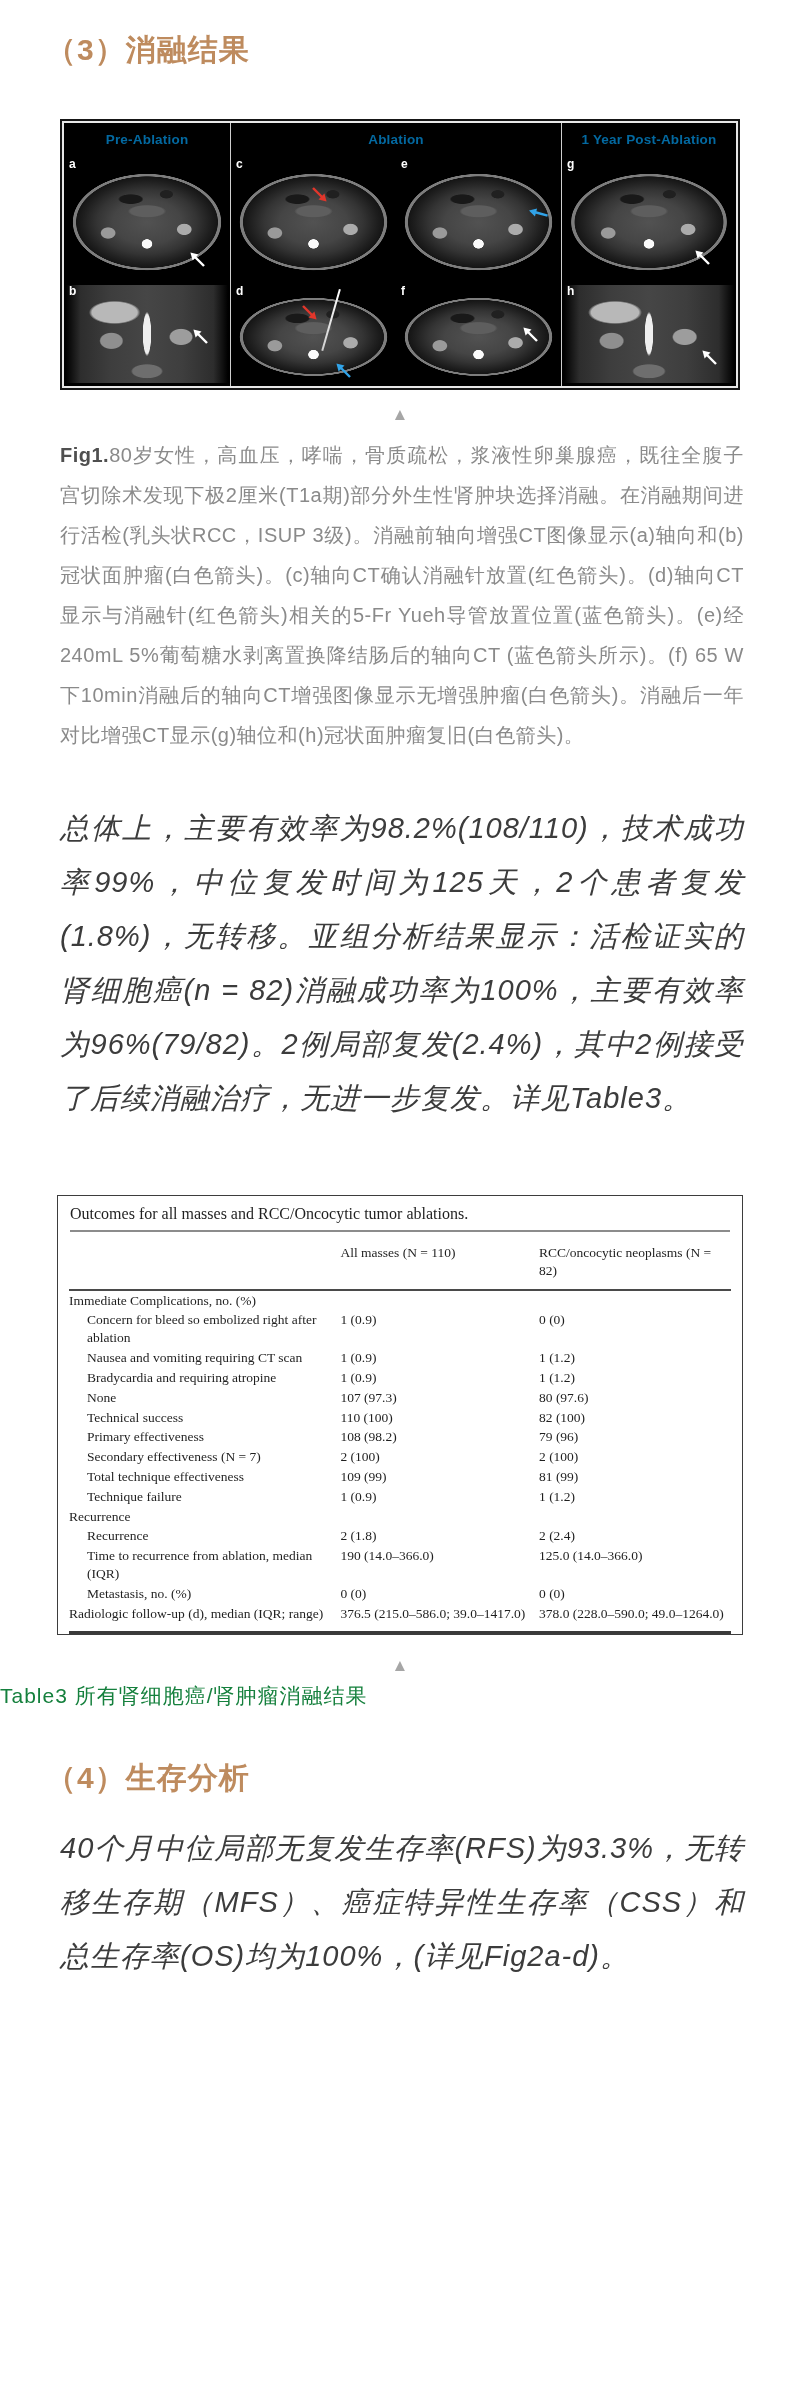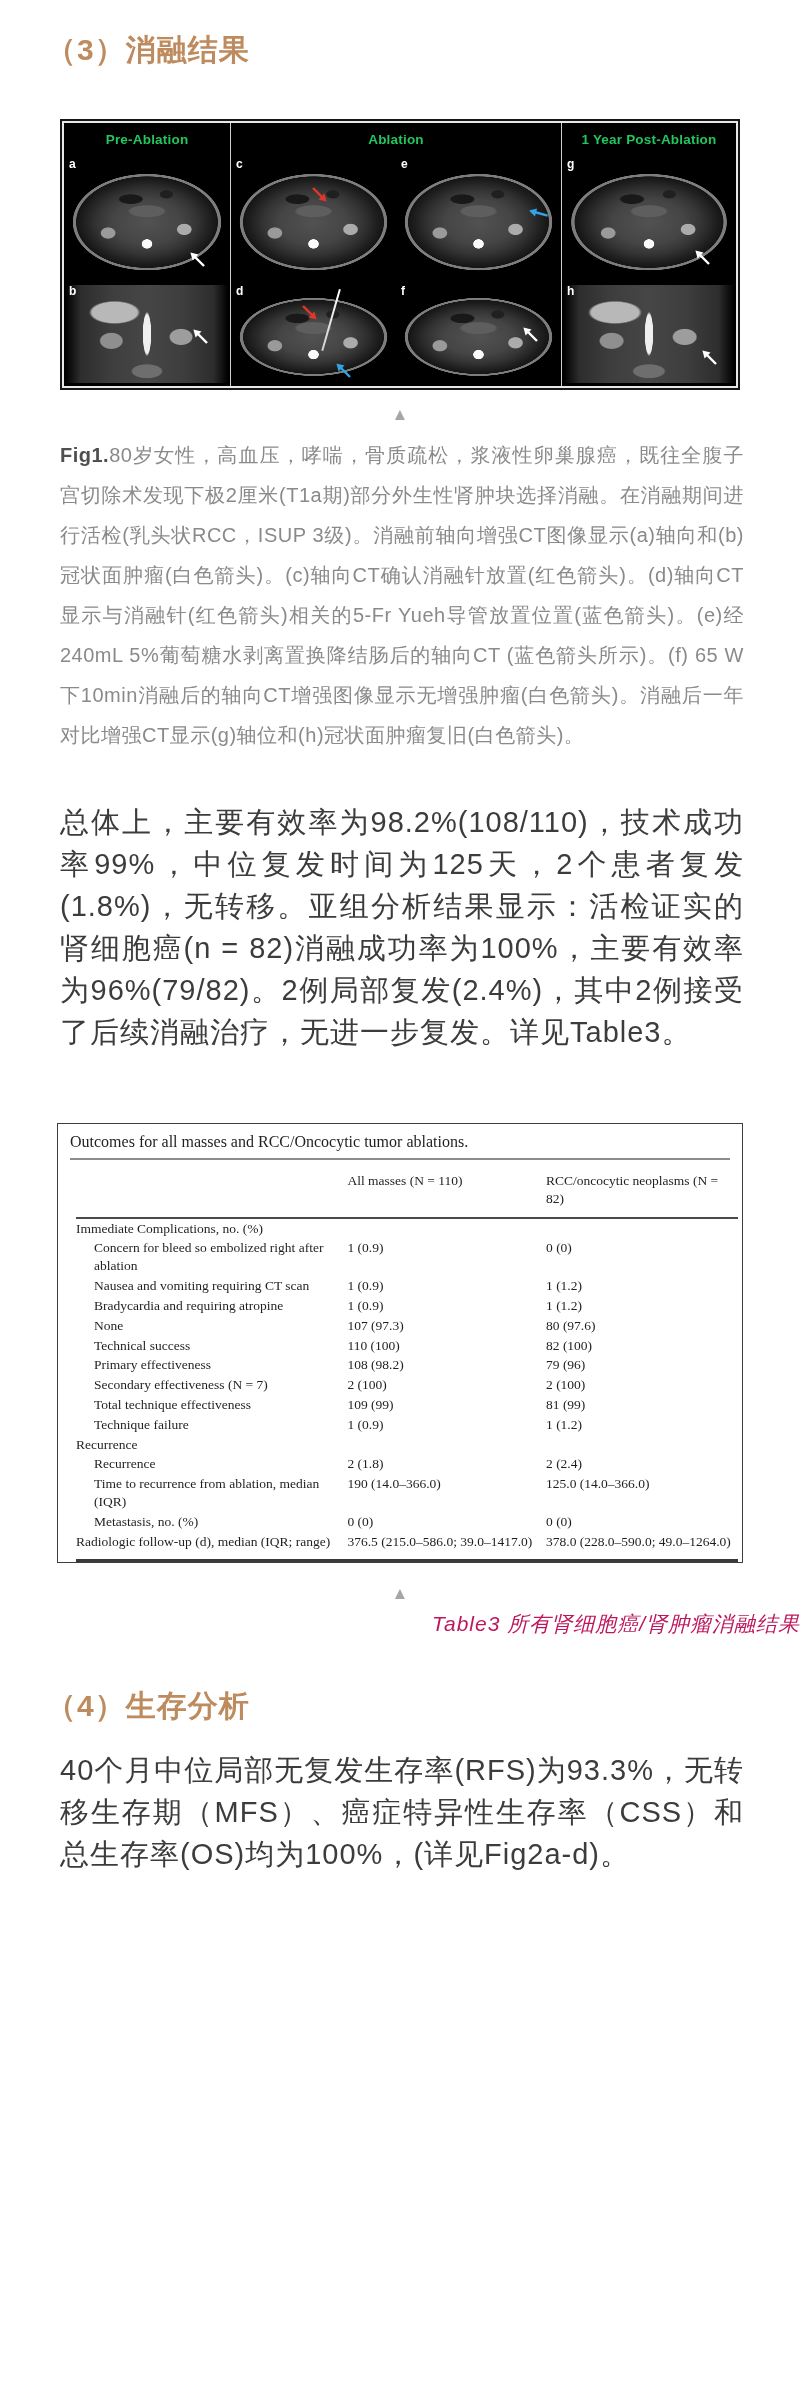--- a/index.html
+++ b/index.html
@@ -16,21 +16,21 @@
   .sec-heading-2 { margin-top:48px; }
   
   .figure { width:676px; margin:50px 0 0 60px; border:2px solid #161616; }
   .fig-inner { background:#000; border:2px solid #e8e8e8; display:flex; }
   .fig-group { display:flex; flex-direction:column; }
   .fg1 { width:166px; }
   .fg2 { width:330px; border-left:1px solid #cfcfcf; border-right:1px solid #cfcfcf; }
   .fg3 { width:174px; flex:1; }
   .fig-colhead {
     height:32px; display:flex; align-items:center; justify-content:center;
-    color:#22c55e; font-size:13.5px; font-weight:bold; letter-spacing:.2px;
+    color:#0369a1; font-size:13.5px; font-weight:bold; letter-spacing:.2px;
   }
   .fig-panels { display:grid; grid-template-columns:1fr; }
   .fg2 .fig-panels { grid-template-columns:1fr 1fr; }
   .panel { position:relative; background:#000; overflow:hidden; }
   .p-top { height:127px; }
   .p-bot { height:104px; }
   .plet { position:absolute; top:2px; left:5px; color:#fff; font-size:12px; font-weight:bold; z-index:3; }
   
   .ct { position:absolute; inset:3px 2px; }
   .ct-ax { background:
@@ -60,34 +60,34 @@
     background:linear-gradient(#ffffff,#cfcfcf); transform:rotate(16deg); z-index:2; }
   
   .tri-sep { text-align:center; color:#a6a6a6; font-size:17px; line-height:1; }
   .tri-1 { margin-top:16px; }
   .tri-2 { margin-top:22px; }
   .fig-caption {
     margin:12px 56px 0 60px; font-size:20px; line-height:40px; color:#8a8a8a;
     text-align:justify; letter-spacing:.5px;
   }
   .fig-caption .lead { font-weight:bold; color:#4f4f4f; }
-  .table-caption { margin-top:8px; text-align:right; font-size:21px; color:#be185d; letter-spacing:1px;font-style:italic; }
+  .table-caption { margin-top:8px; text-align:left; font-size:21px; color:#15803d; letter-spacing:1px; }
   
   .para {
-    margin:46px 56px 0 60px; font-size:29px; line-height:42px; color:#3c3c3c;
-    text-align:justify; letter-spacing:1px;
+    margin:46px 56px 0 60px; font-size:29px; line-height:54px; color:#3c3c3c;
+    text-align:justify; letter-spacing:1px;font-style:italic;
   }
   .para-2 { margin-top:24px; }
   
   .tablebox {
     width:662px; margin:70px auto 0; border:1px solid #3d3d3d;
     padding:6px 11px 0 11px; font-family:"Liberation Serif", serif; color:#1f1f1f;
   }
   .tbl-title { font-size:16px; margin:3px 1px 6px 1px; border-bottom:2px solid #8c8c8c; padding-bottom:7px; }
-  table.data { width:100%; border-collapse:collapse; table-layout:fixed; font-size:13.5px; line-height:1.32;margin-left:7px; }
+  table.data { width:100%; border-collapse:collapse; table-layout:fixed; font-size:13.5px; line-height:1.32; }
   table.data col.c1 { width:41%; }
   table.data col.c2 { width:30%; }
   table.data col.c3 { width:29%; }
   table.data th {
     text-align:left; font-weight:normal; vertical-align:top;
     padding:6px 4px 9px 0; border-bottom:2px solid #4a4a4a;
   }
   table.data td { vertical-align:top; padding:1px 4px 1px 0; }
   tr.first-row td { }
   tr.last-row td { padding-bottom:9px; }

